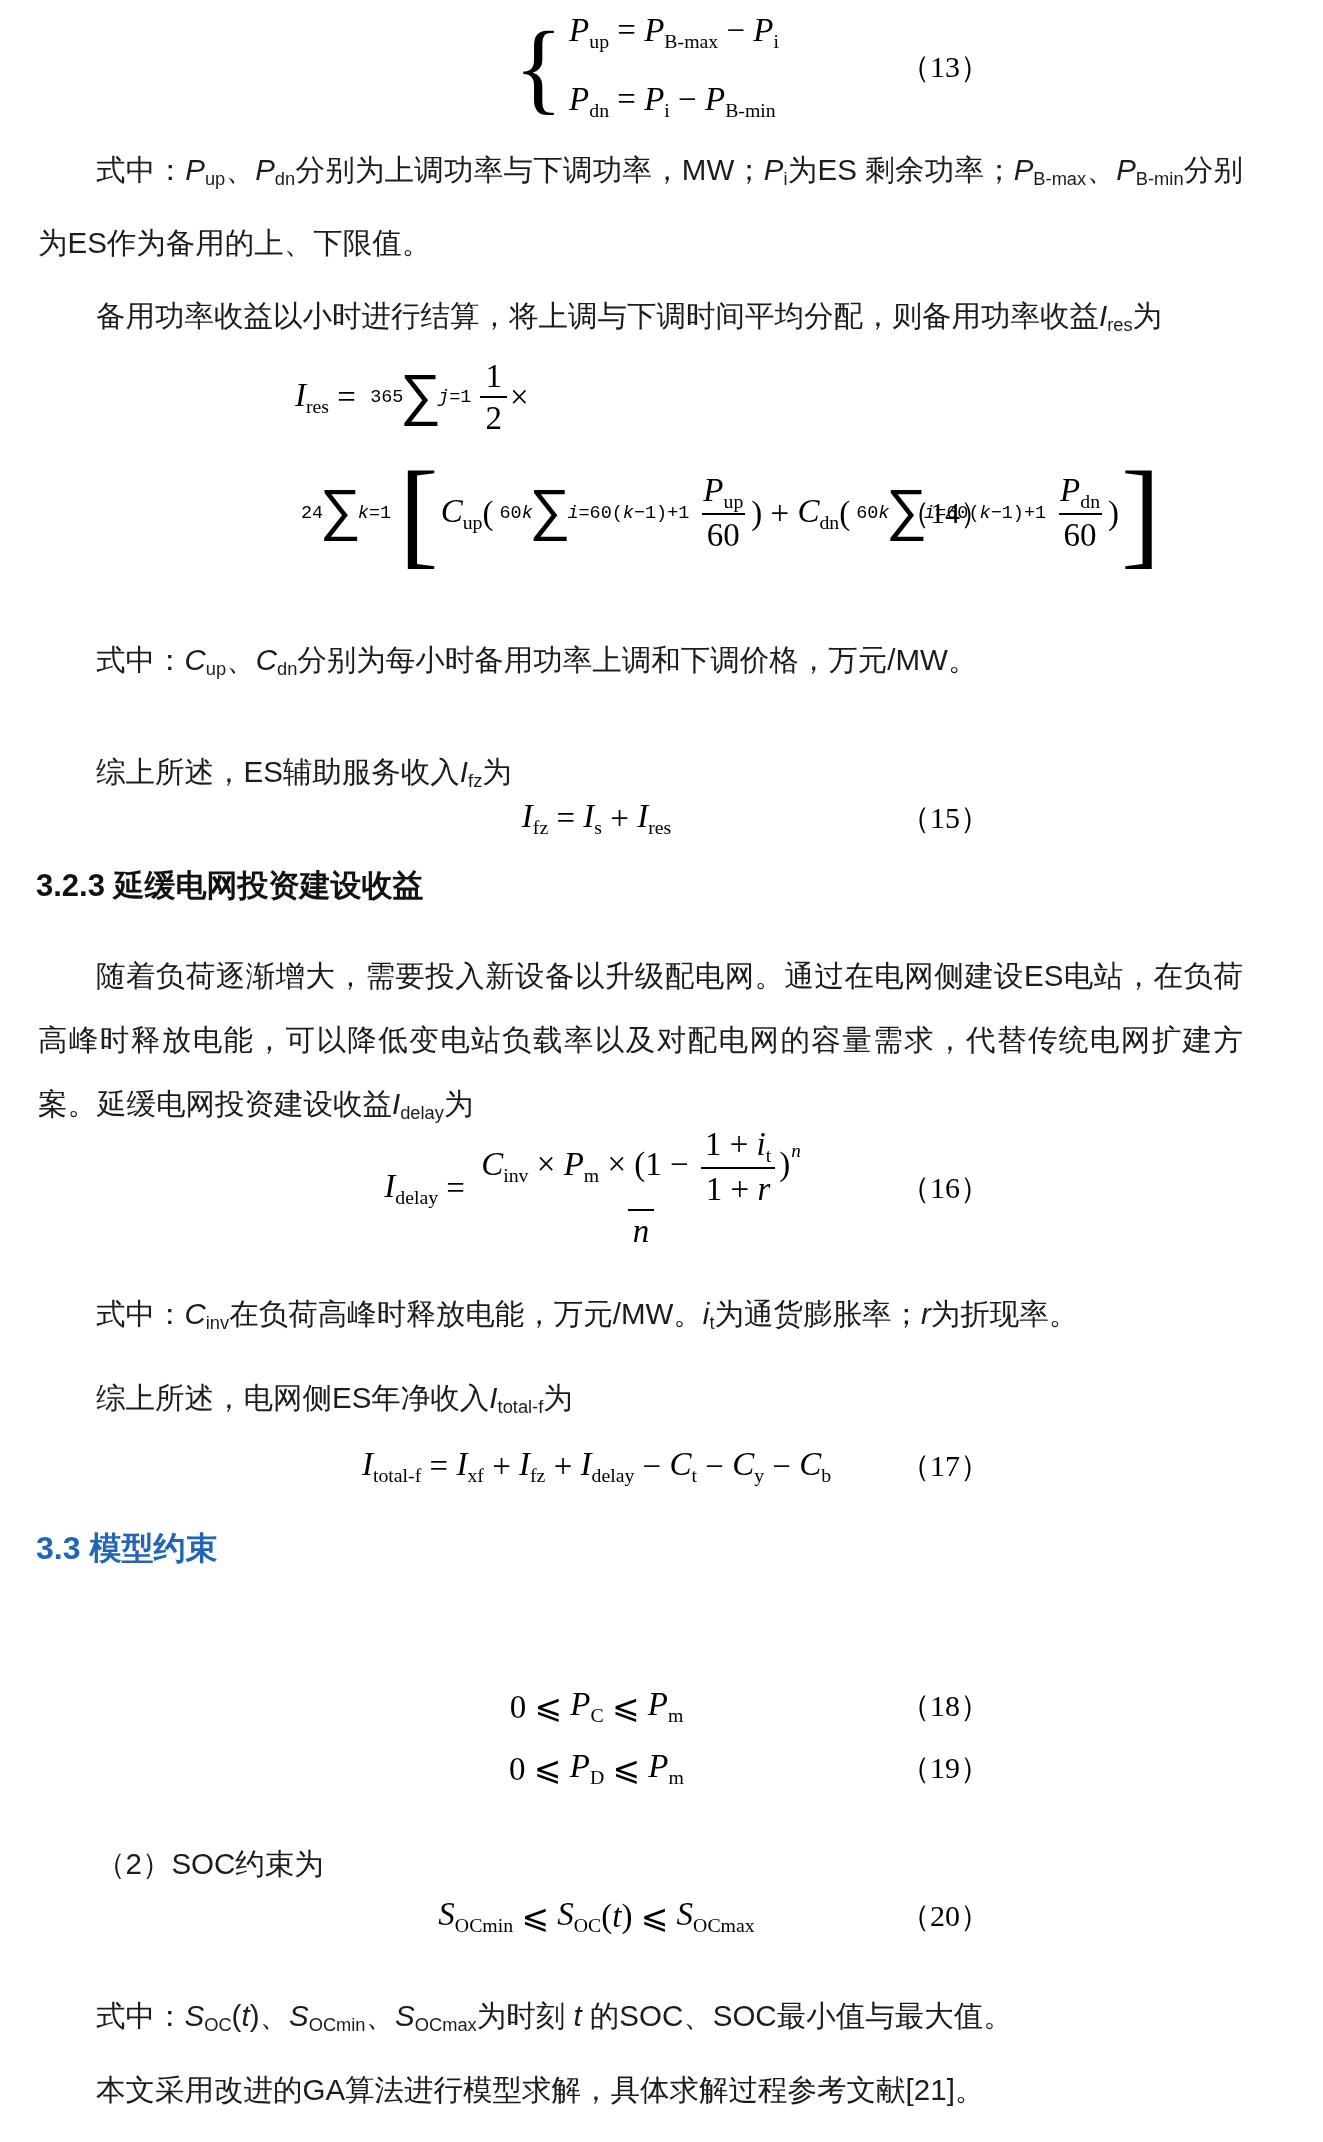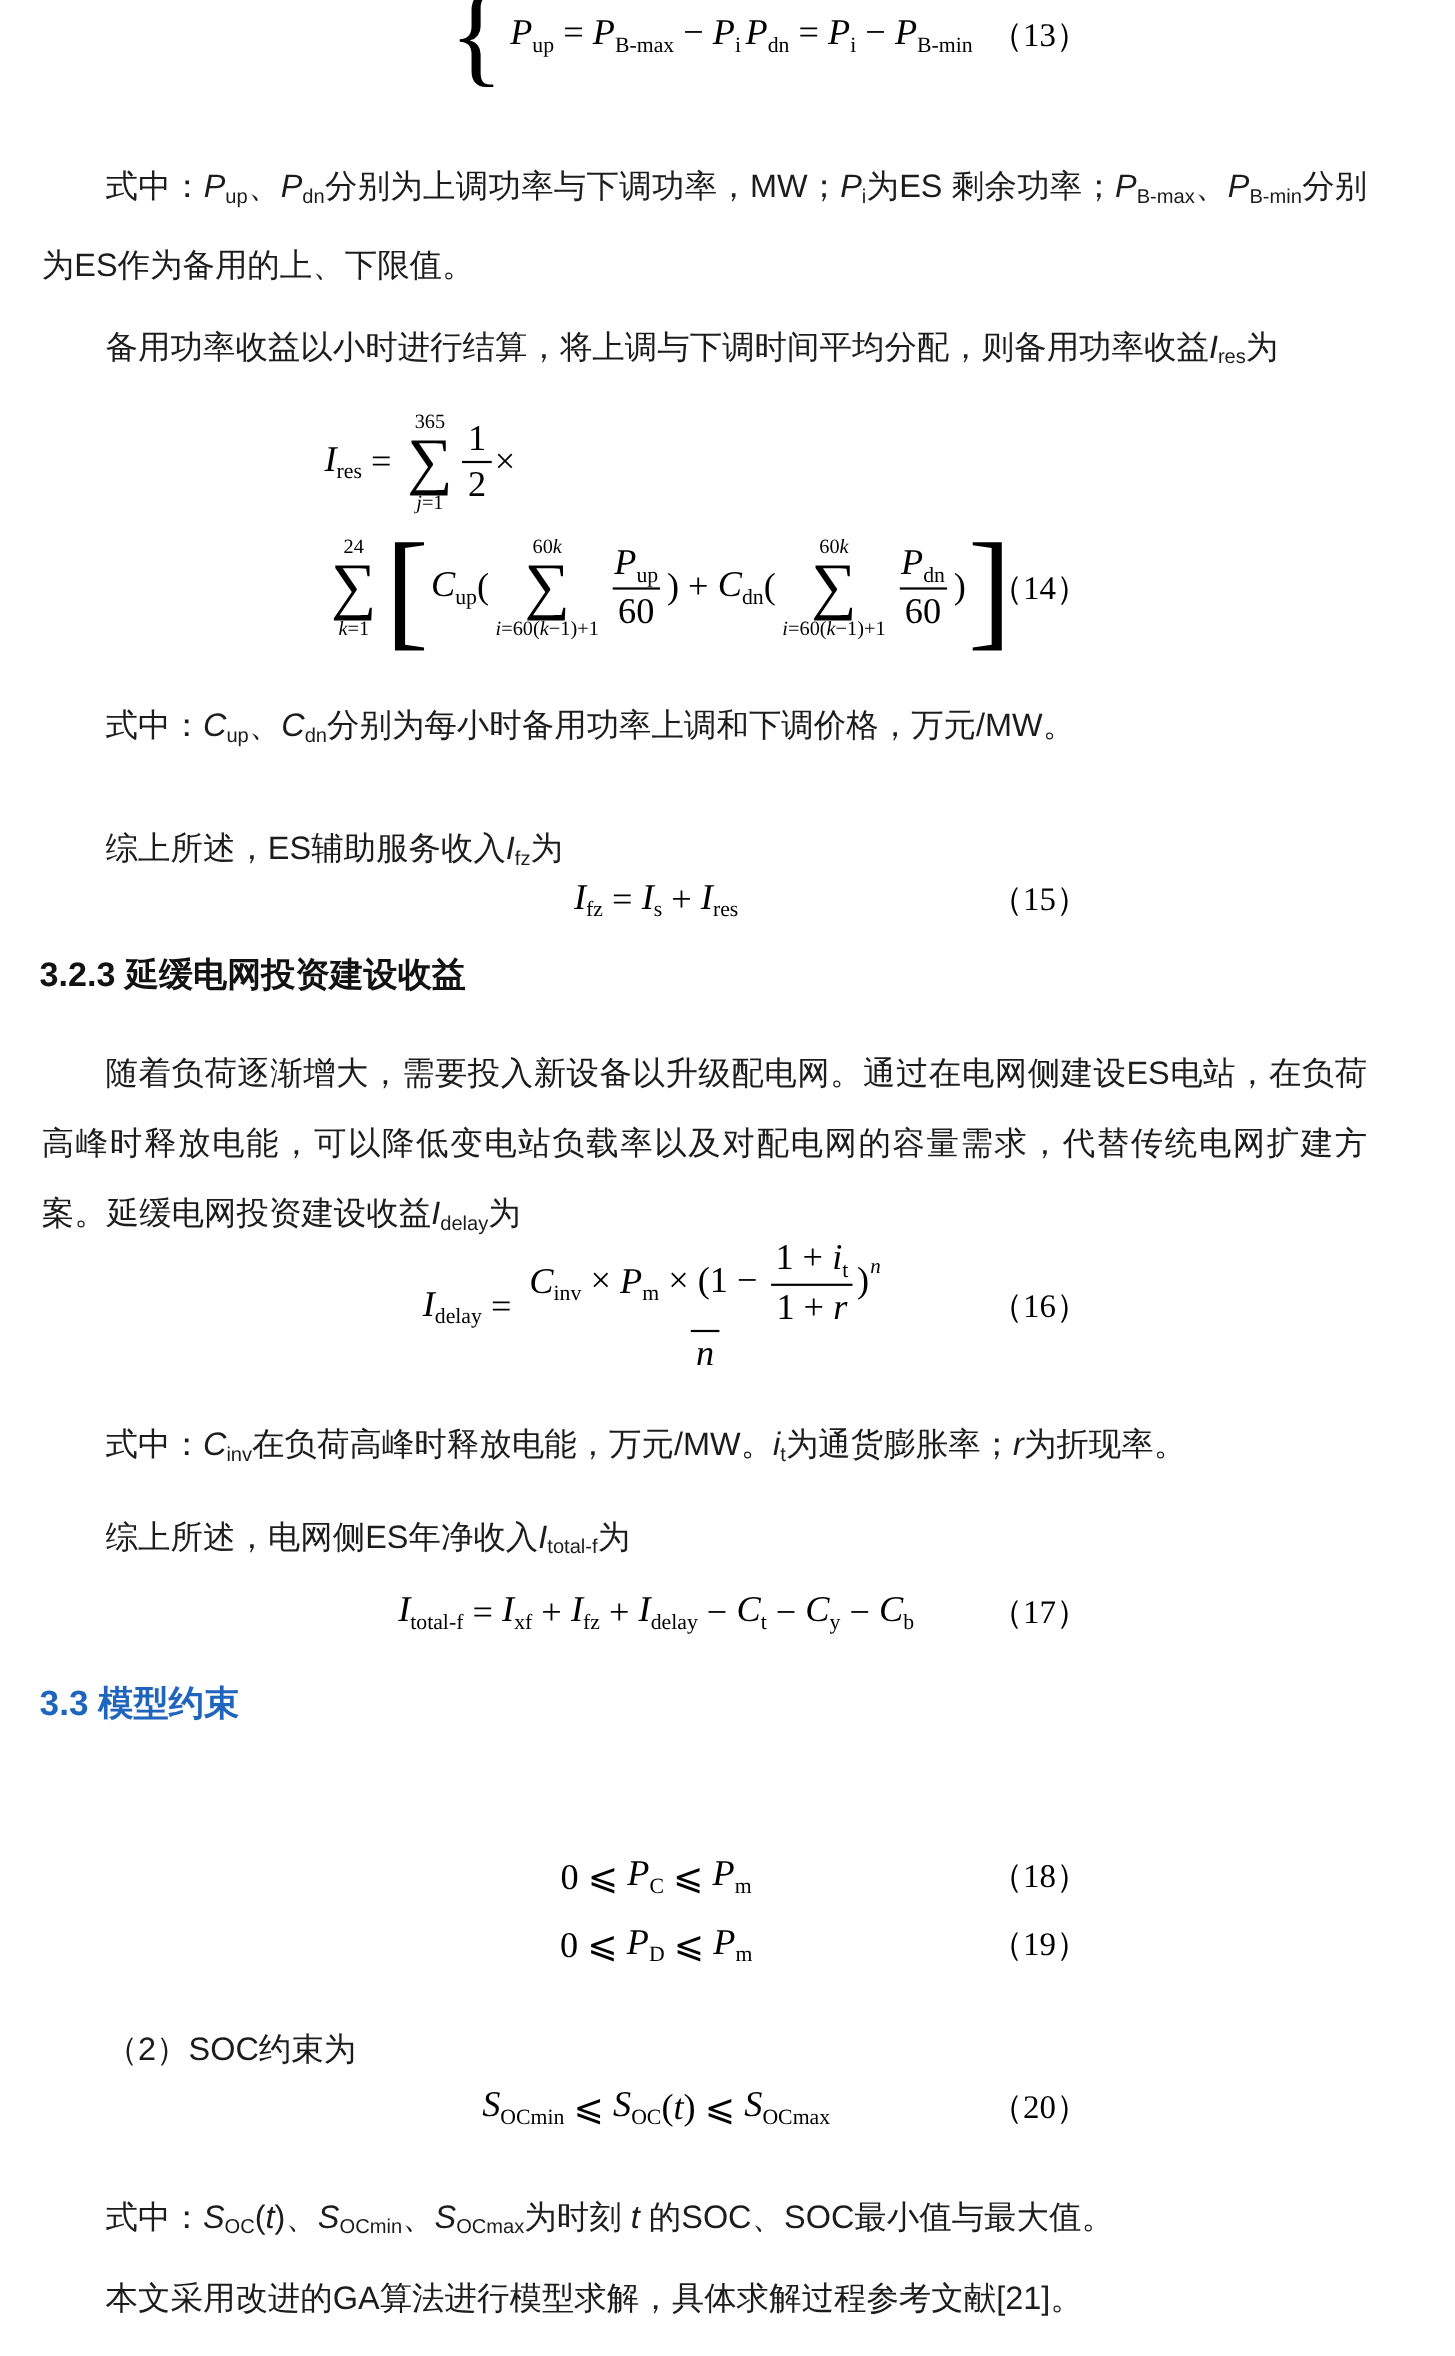--- a/index.html
+++ b/index.html
@@ -28,26 +28,26 @@
 
   
   .mg{white-space:nowrap;}
   .mr{white-space:pre-wrap;}
   .mv{font-style:italic;}
   .eqbody .msub{font-size:0.60em;vertical-align:-0.35em;font-style:normal;}
   .msup{font-size:0.58em;vertical-align:0.95em;font-style:italic;margin-left:1px;}
   .frac{display:inline-flex;flex-direction:column;align-items:center;vertical-align:middle;margin:0 3px;}
   .frac .fn{display:block;padding:0 5px;line-height:1.15;text-align:center;}
   .frac .fd{display:block;padding:2px 5px 0;border-top:2px solid #000;line-height:1.15;text-align:center;}
-  .sum{display:inline-flex;flex-direction:column;align-items:center;margin:16px 6px;line-height:1;vertical-align:middle;}
+  .sum{display:inline-flex;flex-direction:row;align-items:center;margin:4px 6px;line-height:1;vertical-align:middle;font-family:Liberation Mono, monospace;}
   .sum .st,.sum .sb{font-size:0.56em;line-height:1.05;white-space:nowrap;}
   .sum .sg{font-size:1.75em;line-height:0.95;}
   .sys{display:inline-flex;align-items:center;}
   .sys .brace{font-size:3.1em;font-weight:400;margin-right:6px;line-height:0;}
-  .sys .rows{display:inline-flex;flex-direction:row;gap:4px;text-align:left;}
+  .sys .rows{display:inline-flex;flex-direction:column;gap:28px;text-align:left;}
   .bigbr{font-size:3.6em;line-height:0;font-weight:300;margin:0 2px;}
 
   
   .logo{position:absolute;right:20px;top:2084px;font-size:34px;font-weight:bold;
         color:#D50F0F;letter-spacing:1px;font-family:"Liberation Sans",sans-serif;}
 </style>
 </head>
 <body>
 
 <div id="page">

